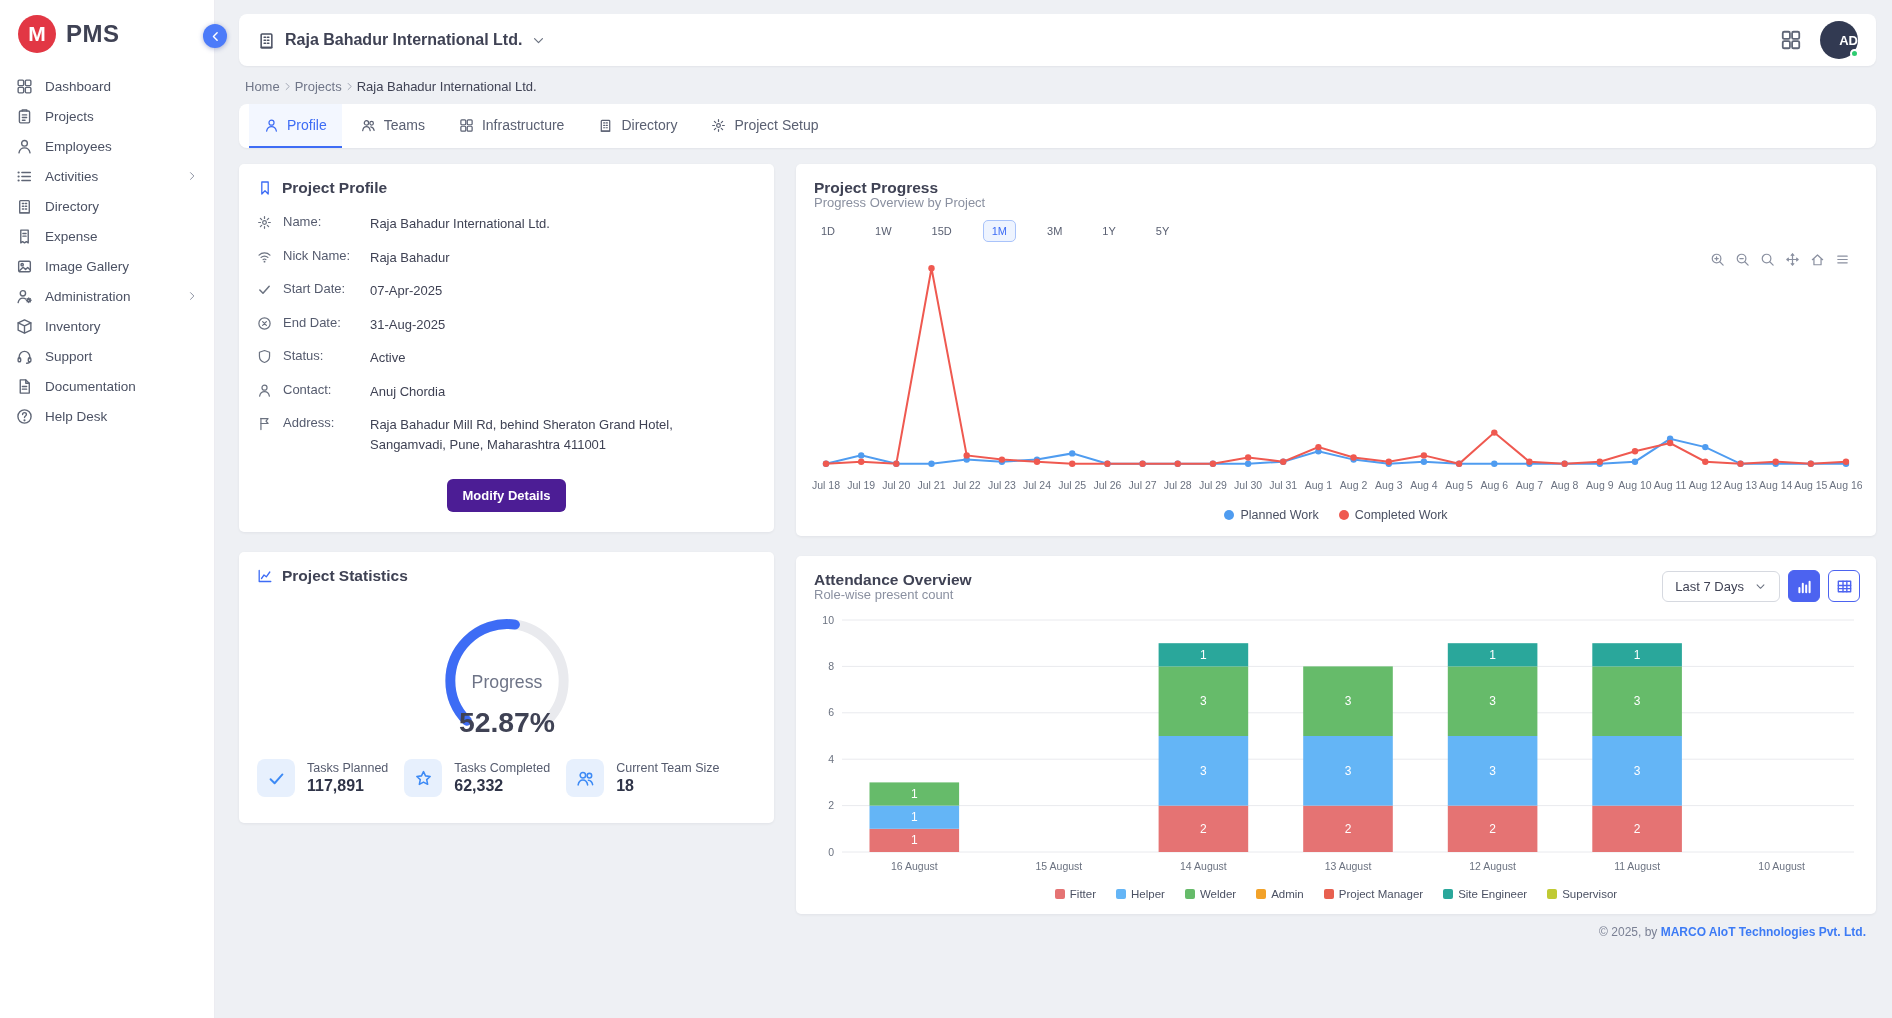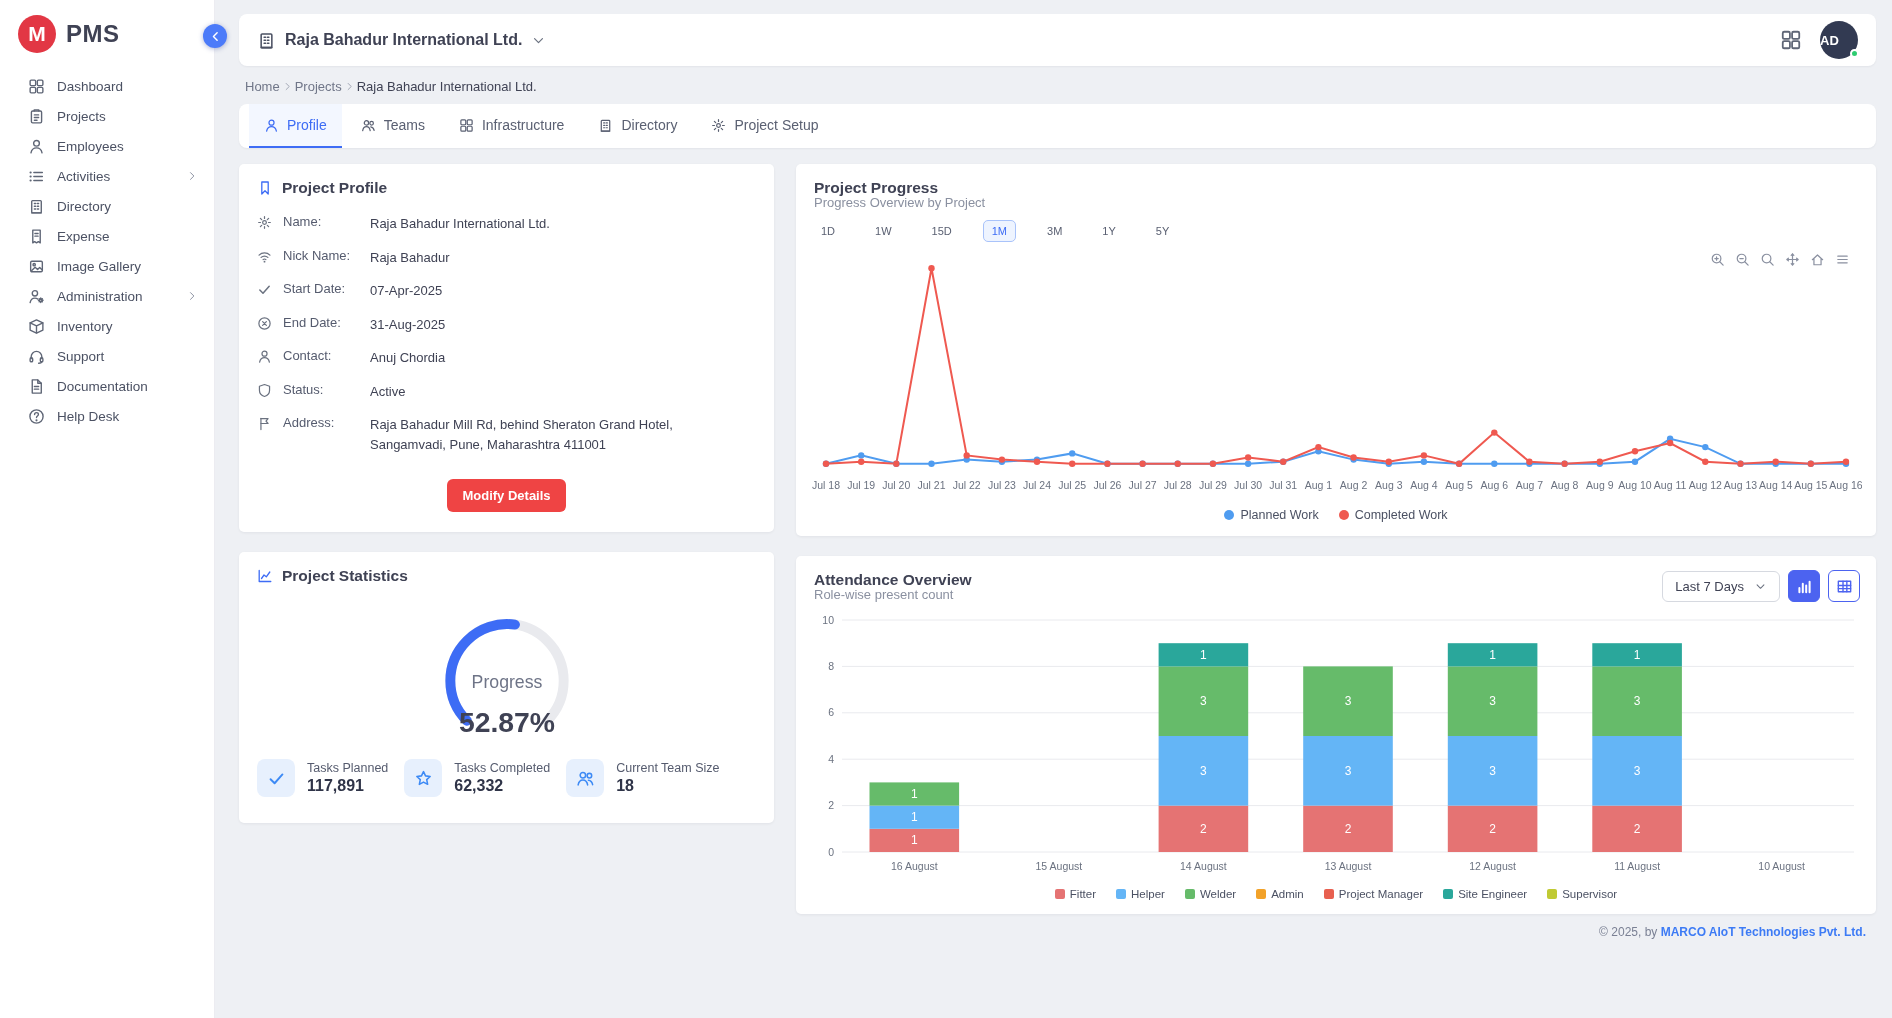--- a/index.html
+++ b/index.html
@@ -7,40 +7,40 @@
   body {
     width:1892px; height:1018px; overflow:hidden; position:relative;
     background:#eef0f4; font-family:"Liberation Sans","DejaVu Sans",sans-serif;
     color:#3f4254;
   }
   
   .sidebar { position:absolute; left:0; top:0; bottom:0; width:215px; background:#fff; border-right:1px solid #ececf1; z-index:5; }
   .logo-row { display:flex; align-items:center; gap:10px; padding:15px 18px 12px; }
   .logo-mark { width:38px; height:38px; border-radius:50%; background:#e23744; color:#fff; font-weight:bold; font-size:21px; display:flex; align-items:center; justify-content:center; }
   .logo-text { font-size:24px; font-weight:bold; color:#3f4254; letter-spacing:.5px; }
-  .side-nav { padding-top:6px;padding-left:12px; }
+  .side-nav { padding-top:6px; }
   .side-item { display:flex; align-items:center; gap:12px; padding:6.5px 16px; font-size:13.5px; color:#4b5163; cursor:pointer; }
   .s-ic { width:17px; height:17px; color:#5f6676; flex-shrink:0; display:flex; }
   .s-ic svg { width:17px; height:17px; }
   .s-chev { margin-left:auto; width:12px; height:12px; color:#8a90a0; display:flex; }
   .s-chev svg { width:12px; height:12px; }
   
   .collapse-btn { position:absolute; left:203px; top:24px; width:24px; height:24px; border-radius:50%; background:#4c7bf9; color:#fff; display:flex; align-items:center; justify-content:center; box-shadow:0 1px 5px rgba(30,50,140,.35); z-index:10; cursor:pointer; }
   .collapse-btn svg { width:13px; height:13px; }
   
   .main { margin-left:215px; height:100%; padding:14px 16px 0 24px; display:flex; flex-direction:column; }
   .topbar { background:#fff; border-radius:8px; height:52px; display:flex; align-items:center; padding:0 18px; box-shadow:0 1px 2px rgba(20,20,40,.05); }
   .company { display:flex; align-items:center; gap:9px; font-size:16px; font-weight:bold; color:#3f4254; cursor:pointer; }
   .company .c-ic { width:19px; height:19px; color:#4b5163; display:flex; }
   .company .c-ic svg { width:19px; height:19px; }
   .company .c-chev { width:15px; height:15px; color:#6b7280; display:flex; }
   .topbar-spacer { flex:1; }
   .apps-btn { width:22px; height:22px; color:#5f6676; display:flex; margin-right:18px; cursor:pointer; }
   .apps-btn svg { width:22px; height:22px; }
-  .avatar { width:38px; height:38px; border-radius:50%; background:#323a52; color:#fff; font-size:13px; font-weight:bold; display:flex; align-items:center; justify-content:flex-start; position:relative; cursor:pointer; }
+  .avatar { width:38px; height:38px; border-radius:50%; background:#323a52; color:#fff; font-size:13px; font-weight:bold; display:flex; align-items:center; justify-content:flex-end; position:relative; cursor:pointer; }
   .status-dot { position:absolute; right:-1px; bottom:1px; width:9px; height:9px; border-radius:50%; background:#2ecc71; border:2px solid #fff; }
   
   .breadcrumb { display:flex; align-items:center; gap:2px; padding:13px 6px 10px; font-size:13px; color:#707688; }
   .crumb { cursor:pointer; }
   .crumb-current { color:#3f4254; }
   .crumb-sep { width:11px; height:11px; color:#9aa0ad; display:flex; }
   .crumb-sep svg { width:11px; height:11px; }
   
   .tabsbar { background:#fff; border-radius:8px; display:flex; align-items:stretch; gap:4px; padding:0 10px; height:44px; box-shadow:0 1px 2px rgba(20,20,40,.05); }
   .tab { display:flex; align-items:center; gap:8px; padding:0 15px; font-size:14px; color:#5a6072; border-bottom:2px solid transparent; cursor:pointer; }
@@ -55,21 +55,21 @@
   .card-head .h-ic { width:16px; height:16px; color:#3d6cf5; display:flex; }
   .card-head .h-ic svg { width:16px; height:16px; }
   
   .profile-rows { padding:2px 18px 6px; }
   .p-row { display:flex; gap:11px; padding:7px 0; font-size:13px; align-items:flex-start; }
   .p-ic { width:15px; height:15px; color:#6b7280; flex-shrink:0; margin-top:1px; display:flex; }
   .p-ic svg { width:15px; height:15px; }
   .p-label { width:76px; color:#555b6e; flex-shrink:0; }
   .p-value { color:#3f4254; line-height:1.5; max-width:380px; }
   .modify-wrap { display:flex; justify-content:center; padding:12px 0 20px; }
-  .modify-btn { background:#ef4444; color:#fff; border:none; border-radius:6px; padding:9px 15px; font-size:13px; font-weight:bold; cursor:pointer; font-family:inherit; }
+  .modify-btn { background:#4c1d95; color:#fff; border:none; border-radius:6px; padding:9px 15px; font-size:13px; font-weight:bold; cursor:pointer; font-family:inherit; }
   
   .gauge-wrap { display:flex; flex-direction:column; align-items:center; padding:14px 0 0; }
   .stat-list { padding:16px 18px 26px; display:flex; gap:16px; }
   .stat-row { display:flex; align-items:center; gap:12px; }
   .stat-ic { width:38px; height:38px; border-radius:8px; background:#e7f0fd; color:#3d8af5; display:flex; align-items:center; justify-content:center; flex-shrink:0; }
   .stat-ic svg { width:19px; height:19px; }
   .stat-label { font-size:12.5px; color:#555b6e; }
   .stat-value { font-size:16px; font-weight:bold; color:#2f3448; margin-top:2px; }
   
   .sub-title { font-size:13px; color:#8a90a0; padding:0 18px 4px; margin-top:-4px; }
@@ -394,35 +394,35 @@
                   <circle cx="8" cy="8" r="6"></circle>
                   <path d="M6 6l4 4M10 6l-4 4"></path>
                 </svg>
               </span>
             <span class="p-label">End Date:</span>
             <span class="p-value">31-Aug-2025</span>
           </div>
           <div class="p-row">
             <span class="p-ic">
                 <svg viewBox="0 0 16 16" fill="none" stroke="currentColor" stroke-width="1.3" stroke-linecap="round" stroke-linejoin="round">
+                  <path d="M8 1.6l5.4 1.9v4.3c0 3.4-2.3 5.6-5.4 6.6-3.1-1-5.4-3.2-5.4-6.6V3.5z"></path>
+                </svg>
+              </span>
+            <span class="p-label">Status:</span>
+            <span class="p-value">Active</span>
+          </div>
+          <div class="p-row">
+            <span class="p-ic">
+                <svg viewBox="0 0 16 16" fill="none" stroke="currentColor" stroke-width="1.3" stroke-linecap="round" stroke-linejoin="round">
                   <circle cx="8" cy="5" r="2.7"></circle>
                   <path d="M2.8 14c.6-3.1 2.7-4.7 5.2-4.7s4.6 1.6 5.2 4.7"></path>
                 </svg>
               </span>
             <span class="p-label">Contact:</span>
             <span class="p-value">Anuj Chordia</span>
-          </div>
-          <div class="p-row">
-            <span class="p-ic">
-                <svg viewBox="0 0 16 16" fill="none" stroke="currentColor" stroke-width="1.3" stroke-linecap="round" stroke-linejoin="round">
-                  <path d="M8 1.6l5.4 1.9v4.3c0 3.4-2.3 5.6-5.4 6.6-3.1-1-5.4-3.2-5.4-6.6V3.5z"></path>
-                </svg>
-              </span>
-            <span class="p-label">Status:</span>
-            <span class="p-value">Active</span>
           </div>
           <div class="p-row">
             <span class="p-ic">
                 <svg viewBox="0 0 16 16" fill="none" stroke="currentColor" stroke-width="1.3" stroke-linecap="round" stroke-linejoin="round">
                   <path d="M4.2 14.5v-12"></path>
                   <path d="M4.2 2.8h7.6L9.6 5.4l2.2 2.6H4.2"></path>
                 </svg>
               </span>
             <span class="p-label">Address:</span>
             <span class="p-value">Raja Bahadur Mill Rd, behind Sheraton Grand Hotel, Sangamvadi, Pune, Maharashtra 411001</span>

